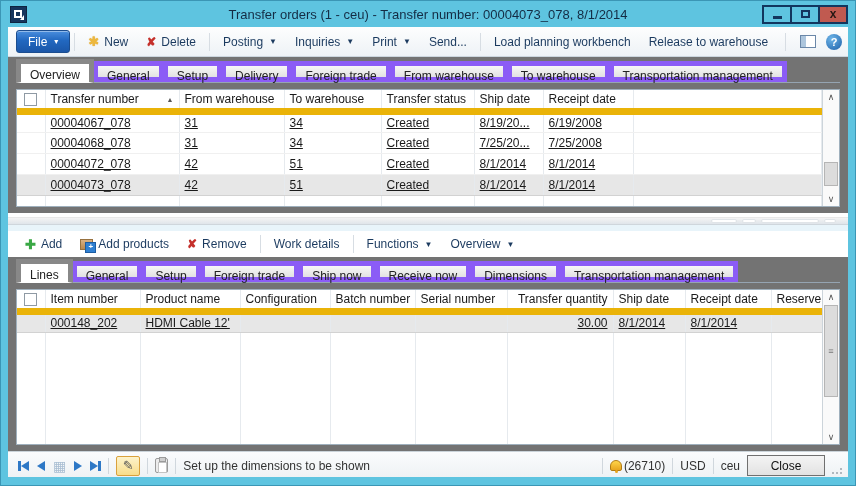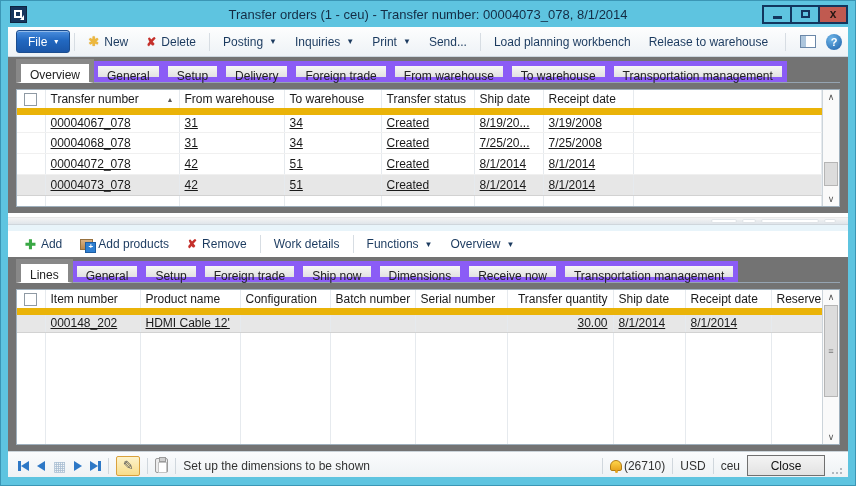--- a/index.html
+++ b/index.html
@@ -203,21 +203,21 @@
                   <th class=""><span>Receipt date</span></th>
                   <th></th>
                 </tr>
                 <tr class="row">
                   <td class="cbc"></td>
                   <td class="">00004067_078</td>
                   <td class="">31</td>
                   <td class="">34</td>
                   <td class="">Created</td>
                   <td class="">8/19/20...</td>
-                  <td class="">3/19/2008</td>
+                  <td class="">6/19/2008</td>
                   <td></td>
                 </tr>
                 <tr class="row">
                   <td class="cbc"></td>
                   <td class="">00004068_078</td>
                   <td class="">31</td>
                   <td class="">34</td>
                   <td class="">Created</td>
                   <td class="">7/25/20...</td>
                   <td class="">7/25/2008</td>
@@ -300,22 +300,22 @@
           <span class="caret">▼</span>
         </span>
     </div>
 
     <div class="tabstrip">
         <span class="tab active">Lines</span>
         <span class="tab">General</span>
         <span class="tab">Setup</span>
         <span class="tab">Foreign trade</span>
         <span class="tab">Ship now</span>
+        <span class="tab">Receive now</span>
         <span class="tab">Dimensions</span>
-        <span class="tab">Receive now</span>
         <span class="tab">Transportation management</span>
       </div>
 
     <div class="grid-region lower">
       <div class="grid-box">
         <div class="grid-wrap">
           <table class="grid">
               <colgroup>
                 <col style="width:28px">
                 <col style="width:95px">

